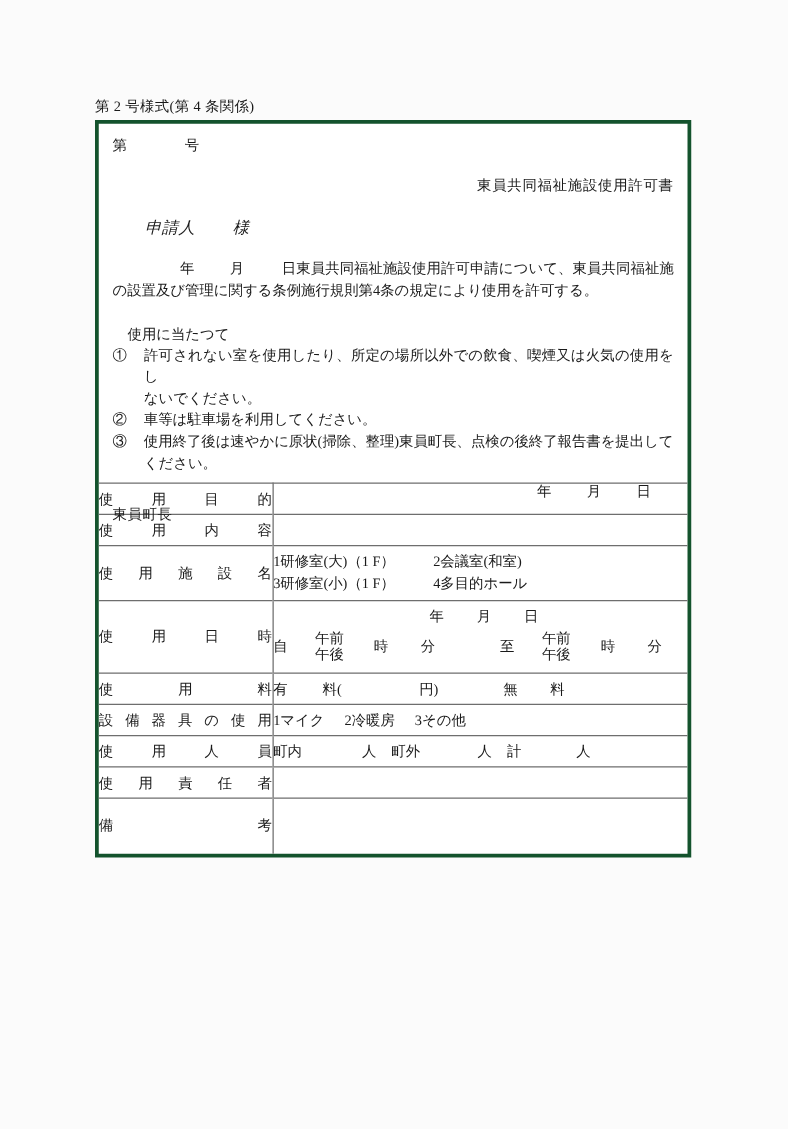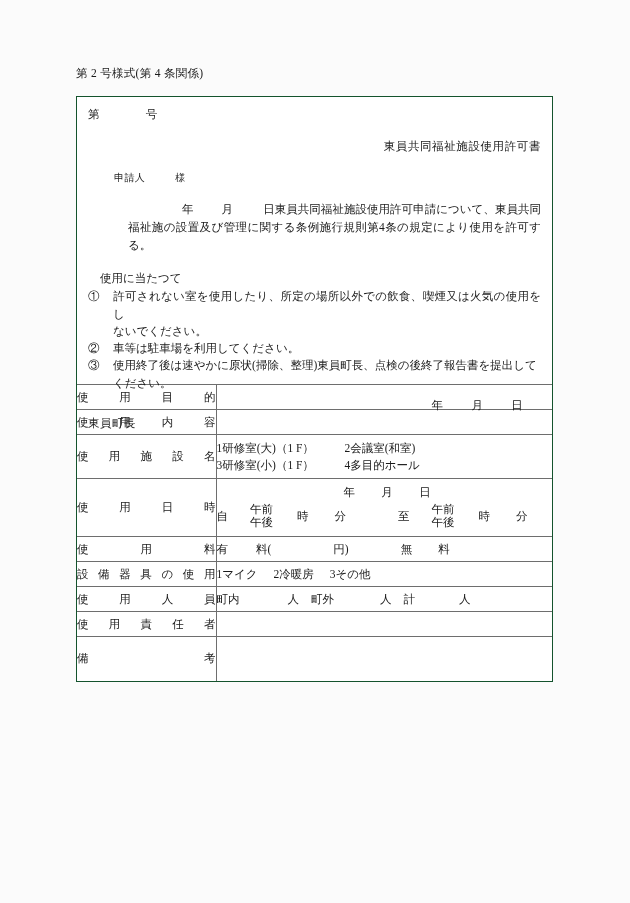--- a/index.html
+++ b/index.html
@@ -15,33 +15,33 @@
     position: relative;
     overflow: hidden;
   }
 
   .page { position: absolute; inset: 0; }
 
   
   .form-no {
     position: absolute;
     left: 76px;
-    top: 66px;
+    top: 78px;
     font-size: 11.5px;
     letter-spacing: 0.3px;
     white-space: nowrap;
   }
 
   
   .frame {
     position: absolute;
     left: 76px;
     top: 96px;
     width: 477px;
-    border: 1px solid #14532d;
+    border: 3px solid #14532d;
     box-sizing: border-box;
     background: #fff;
   }
 
   
   .head {
     padding: 10px 11px 8px 11px;
     box-sizing: border-box;
     height: 287px;
     position: relative;
@@ -53,33 +53,33 @@
   .doc-no .gap { display: inline-block; width: 46px; }
 
   .doc-title {
     text-align: right;
     font-size: 11.5px;
     letter-spacing: 0.6px;
     margin-top: 17px;
   }
 
   .addressee {
-    font-size: 10px;
+    font-size: 13px;
     letter-spacing: 0.4px;
     margin-top: 17px;
     padding-left: 26px;
+    font-style: italic;
   }
   .addressee .gap { display: inline-block; width: 30px; }
 
   .body-para {
     font-size: 11.5px;
     line-height: 1.55;
     margin-top: 16px;
     text-align: justify;
-    margin-left: 40px;
   }
   .body-para .indent { display: inline-block; width: 54px; }
   .body-para .g1 { display: inline-block; width: 28px; }
   .body-para .g2 { display: inline-block; width: 30px; }
 
   .notice-head {
     font-size: 11.5px;
     margin-top: 17px;
     padding-left: 12px;
   }

